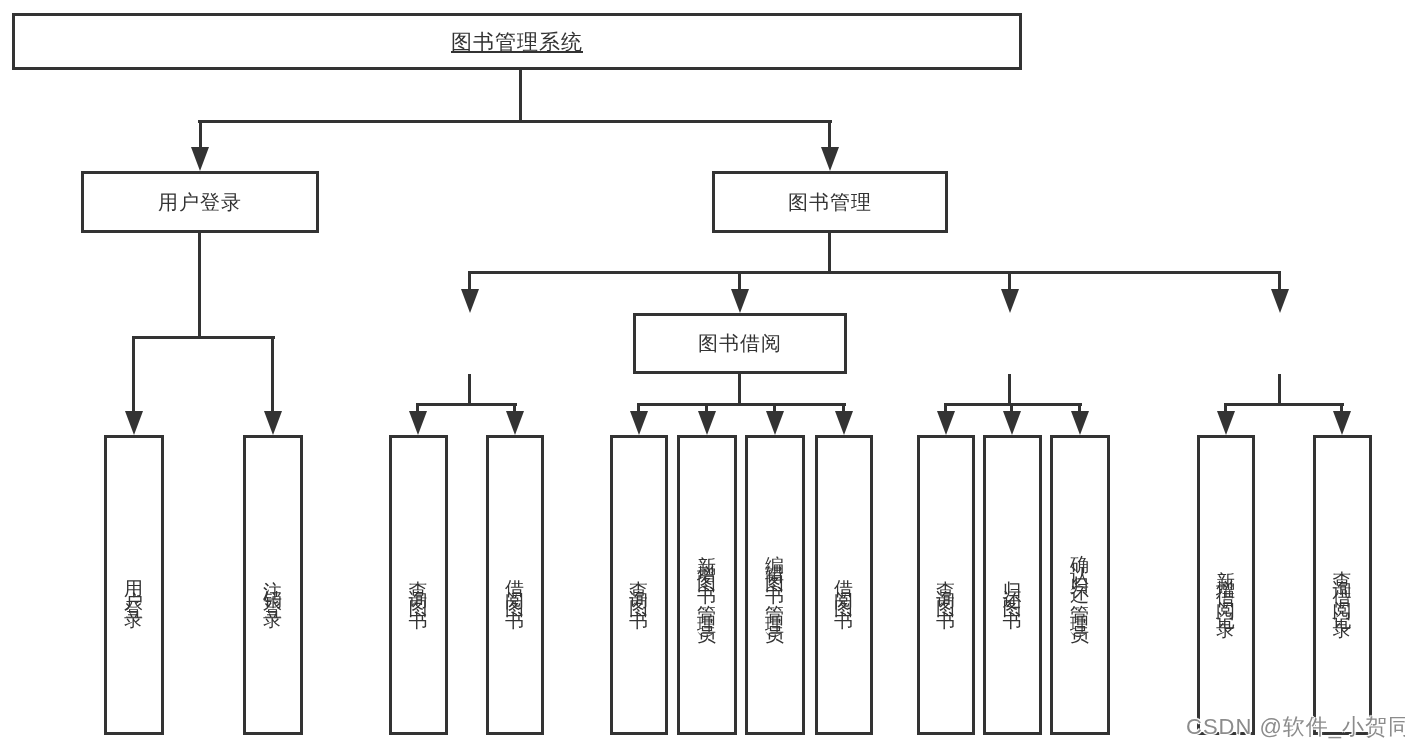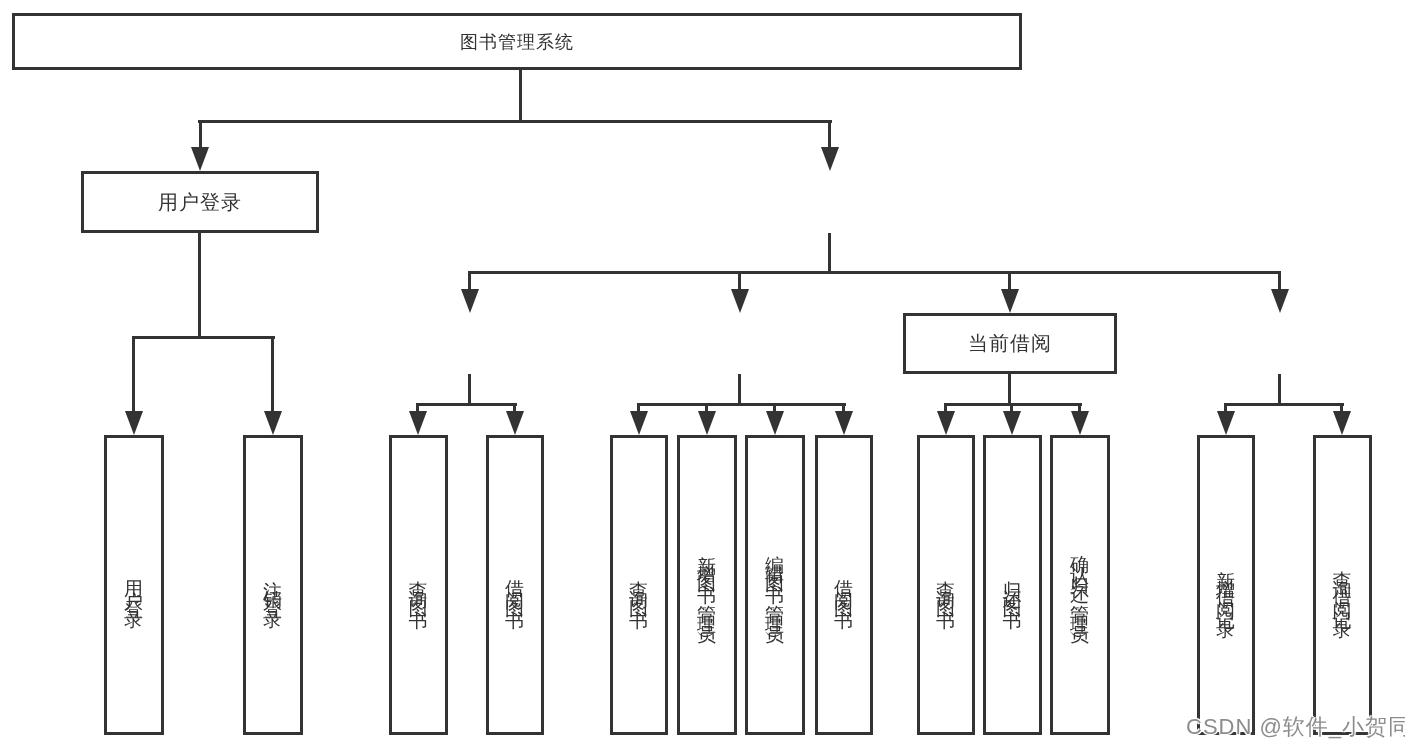--- a/index.html
+++ b/index.html
@@ -25,21 +25,21 @@
     display:flex;
     align-items:center;
     justify-content:center;
   }
   .hlabel{
     font-size:20px;
     letter-spacing:1px;
     color:var(--text);
     white-space:nowrap;
   }
-  .title .hlabel{font-size:18px;}
+  .title .hlabel{font-size:21px;text-decoration:underline;}
   .leaf{
     top:435px;height:300px;
   }
   .vtext{
     writing-mode:vertical-rl;
     text-orientation:mixed;
     font-size:19px;
     letter-spacing:10px;
     color:var(--text);
     line-height:1;
@@ -76,41 +76,44 @@
   <div class="vline" style="left:519px;top:70px;height:51px;"></div>
   <div class="hline" style="left:198px;top:120px;width:634px;"></div>
   <div class="vline" style="left:199px;top:120px;height:29px;"></div>
   <div class="arrow" style="left:191px;top:147px;"></div>
   <div class="vline" style="left:828px;top:120px;height:29px;"></div>
   <div class="arrow" style="left:821px;top:147px;"></div>
 
   <div class="box" style="left:81px;top:171px;width:238px;height:62px;">
     <span class="hlabel">用户登录</span>
   </div>
+  <div class="box" style="left:712px;top:171px;width:236px;height:62px;">
+    <span class="hlabel">图书管理</span>
+  </div>
 
   <div class="vline" style="left:198px;top:233px;height:105px;"></div>
   <div class="hline" style="left:133px;top:336px;width:142px;"></div>
   <div class="vline" style="left:132px;top:336px;height:77px;"></div>
   <div class="arrow" style="left:125px;top:411px;"></div>
   <div class="vline" style="left:271px;top:336px;height:77px;"></div>
   <div class="arrow" style="left:264px;top:411px;"></div>
 
   <div class="vline" style="left:828px;top:233px;height:41px;"></div>
   <div class="hline" style="left:469px;top:271px;width:812px;"></div>
   <div class="vline" style="left:468px;top:271px;height:20px;"></div>
   <div class="arrow" style="left:461px;top:289px;"></div>
   <div class="vline" style="left:738px;top:271px;height:20px;"></div>
   <div class="arrow" style="left:731px;top:289px;"></div>
   <div class="vline" style="left:1008px;top:271px;height:20px;"></div>
   <div class="arrow" style="left:1001px;top:289px;"></div>
   <div class="vline" style="left:1278px;top:271px;height:20px;"></div>
   <div class="arrow" style="left:1271px;top:289px;"></div>
 
-  <div class="box" style="left:903px;top:313px;width:214px;height:61px;">
-    <span class="hlabel">当前借阅</span>
+  <div class="box" style="left:633px;top:313px;width:214px;height:61px;">
+    <span class="hlabel">图书借阅</span>
   </div>
 
   <div class="vline" style="left:468px;top:374px;height:32px;"></div>
   <div class="hline" style="left:418px;top:403px;width:99px;"></div>
   <div class="vline" style="left:416px;top:403px;height:10px;"></div>
   <div class="arrow" style="left:409px;top:411px;"></div>
   <div class="vline" style="left:513px;top:403px;height:10px;"></div>
   <div class="arrow" style="left:506px;top:411px;"></div>
 
   <div class="vline" style="left:738px;top:374px;height:32px;"></div>

